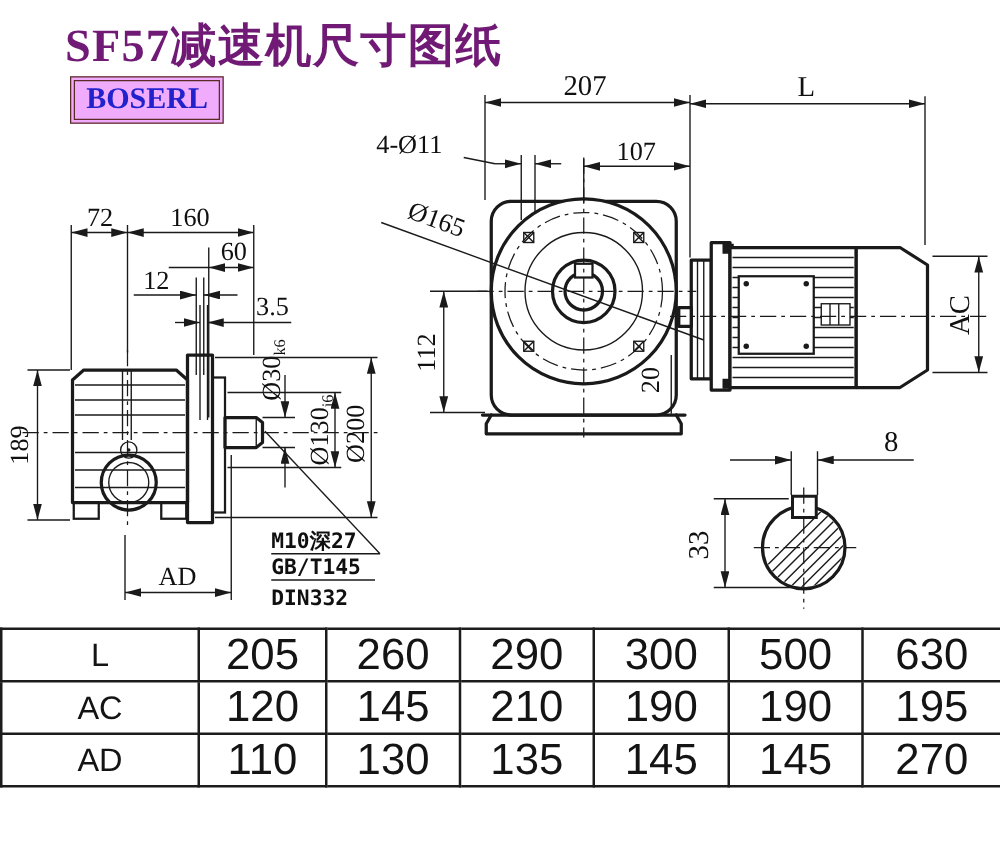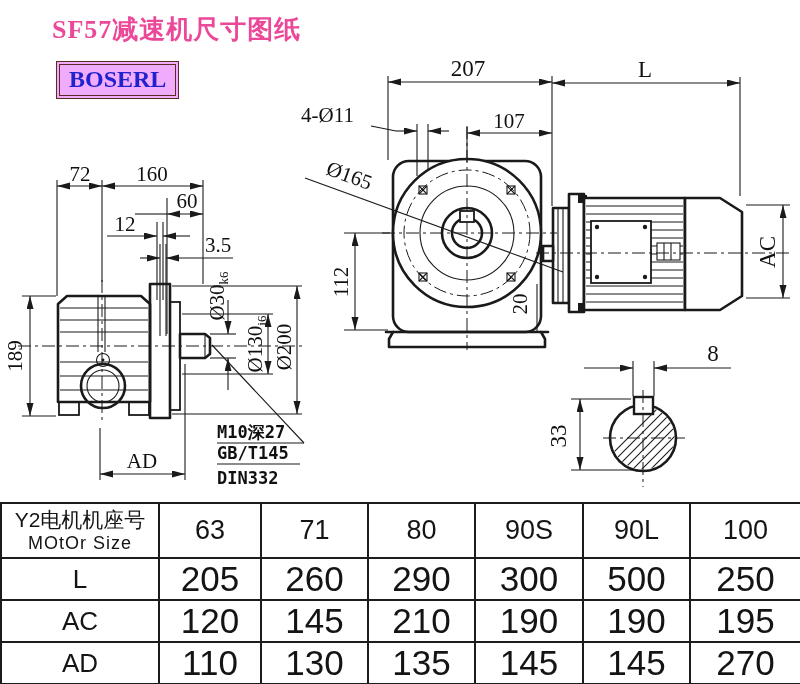--- a/index.html
+++ b/index.html
@@ -1,19 +1,19 @@
 <!DOCTYPE html>
 <html><head>
 <meta charset="utf-8">
 <style>
   html,body{margin:0;padding:0;background:#ffffff;}
   .page{position:relative;width:800px;height:684px;background:#ffffff;overflow:hidden;
         font-family:"Liberation Sans",sans-serif;color:#101010;}
   .title{position:absolute;left:52px;top:12px;font-family:"Liberation Serif",serif;
-         font-weight:bold;font-size:26px;letter-spacing:1px;color:#ec4899;white-space:nowrap;}
+         font-weight:bold;font-size:37px;letter-spacing:1px;color:#701a75;white-space:nowrap;}
   .badge{position:absolute;left:56px;top:61px;background:#f0abfc;border:4px double #5a2b25;
          padding:1px 9px 2px 9px;}
   .badge span{font-family:"Liberation Serif",serif;font-weight:bold;font-size:24px;color:#2222cc;}
   svg.draw{position:absolute;left:0;top:0;}
   
   .b{fill:none;stroke:#1a1a1a;stroke-width:2.6;stroke-linejoin:round;stroke-linecap:round}
   .bw{fill:#fff;stroke:#1a1a1a;stroke-width:2.6;stroke-linejoin:round}
   .m{fill:none;stroke:#1a1a1a;stroke-width:1.8}
   .mw{fill:#fff;stroke:#1a1a1a;stroke-width:1.8}
   .t{fill:none;stroke:#1a1a1a;stroke-width:1.1}
@@ -278,40 +278,28 @@
     <colgroup>
       <col style="width:158px">
         <col style="width:102px">
         <col style="width:107px">
       <col style="width:107px">
         <col style="width:108px">
         <col style="width:107px">
         <col style="width:111px">
     </colgroup>
     <tbody>
-      <tr class="hdr">
-        <td>
-          <div class="hcn">Y2电机机座号</div>
-          <div class="hen">MOtOr Size</div>
-        </td>
-        <td class="sizecell">63</td>
-        <td class="sizecell">71</td>
-        <td class="sizecell">80</td>
-        <td class="sizecell">90S</td>
-        <td class="sizecell">90L</td>
-        <td class="sizecell">100</td>
-      </tr>
       <tr class="datarow">
         <td class="rowlabel">L</td>
         <td class="valcell">205</td>
         <td class="valcell">260</td>
         <td class="valcell">290</td>
         <td class="valcell">300</td>
         <td class="valcell">500</td>
-        <td class="valcell">250</td>
+        <td class="valcell">630</td>
       </tr>
       <tr class="datarow">
         <td class="rowlabel">AC</td>
         <td class="valcell">120</td>
         <td class="valcell">145</td>
         <td class="valcell">210</td>
         <td class="valcell">190</td>
         <td class="valcell">190</td>
         <td class="valcell">195</td>
       </tr>

